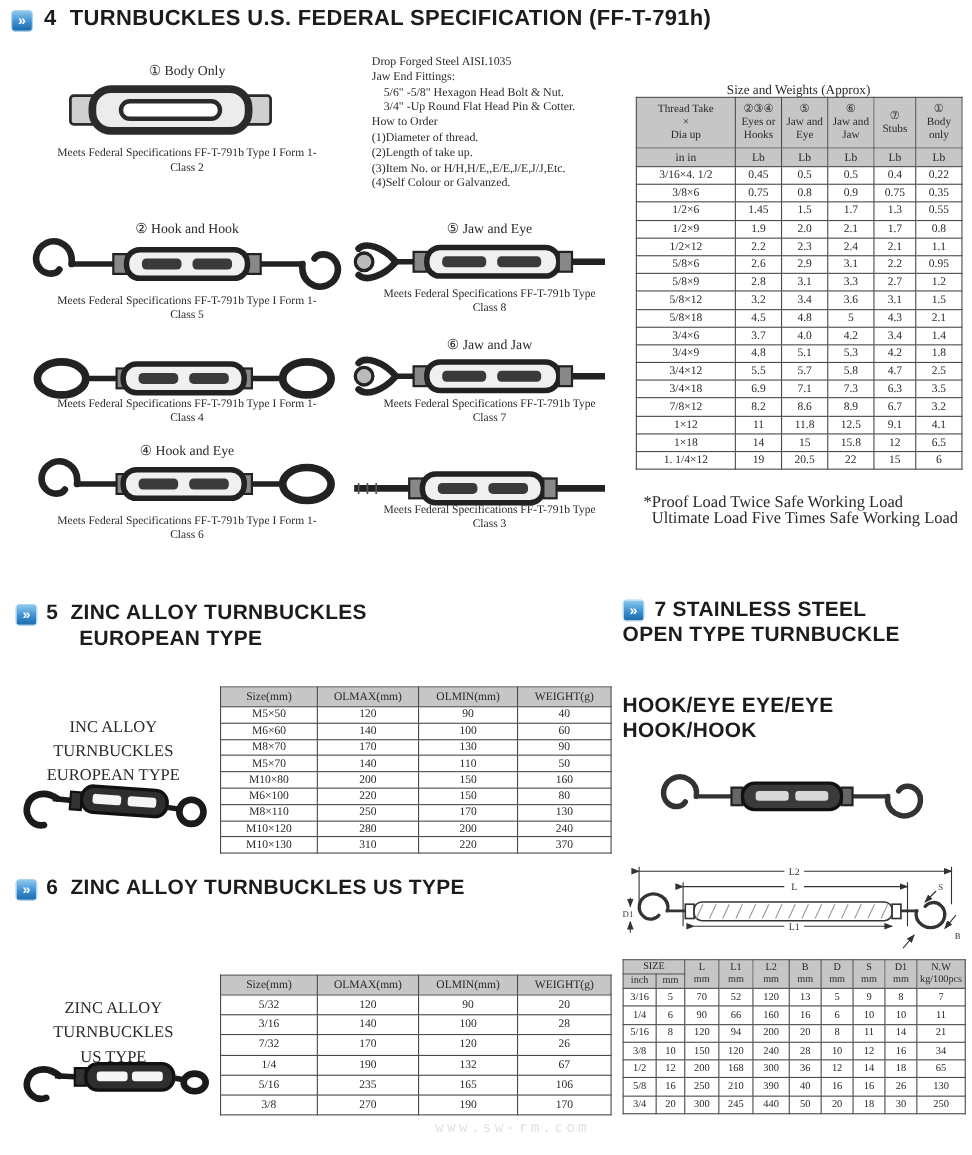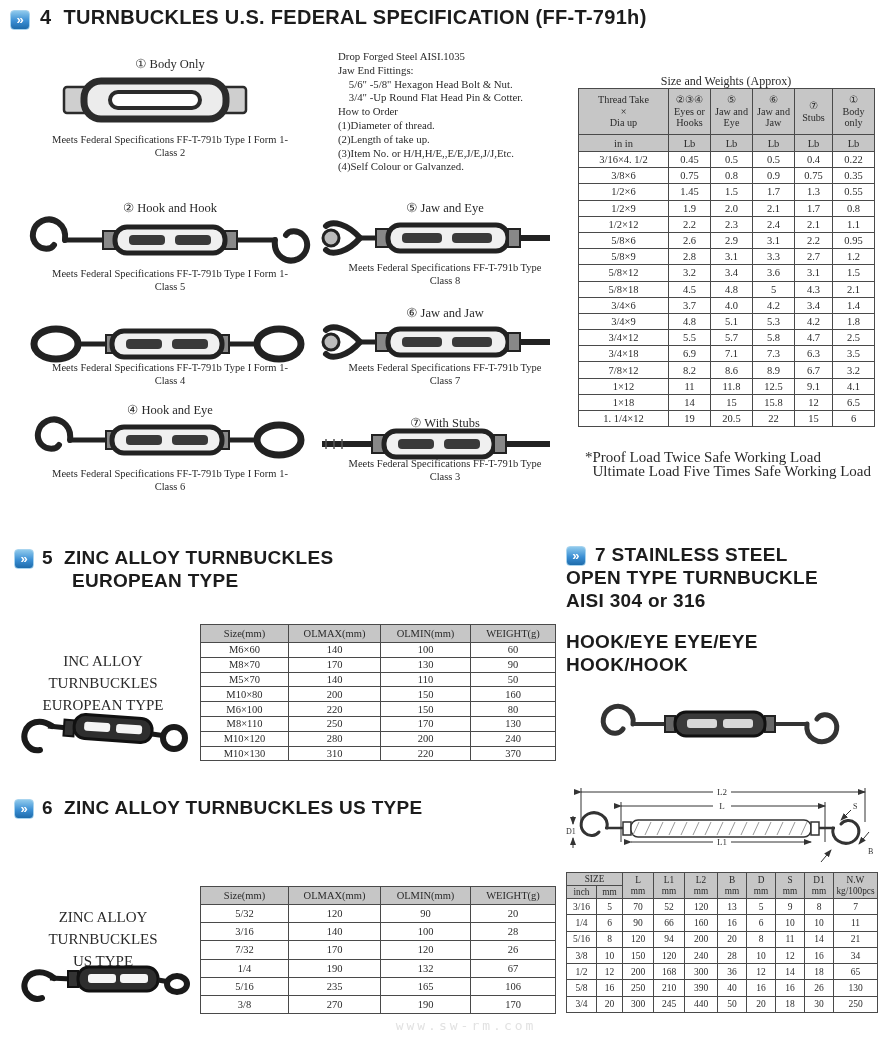--- a/index.html
+++ b/index.html
@@ -154,24 +154,20 @@
     <rect x="58" y="15" width="12" height="18" fill="#888" stroke="#222" stroke-width="2"></rect>
     <rect x="70" y="11" width="120" height="26" rx="12" fill="#f0f0f0" stroke="#222" stroke-width="5"></rect>
     <rect x="84" y="19" width="40" height="10" rx="4" fill="#3a3a3a"></rect>
     <rect x="134" y="19" width="40" height="10" rx="4" fill="#3a3a3a"></rect>
     <rect x="190" y="15" width="12" height="18" fill="#888" stroke="#222" stroke-width="2"></rect>
     <line x1="202" y1="24" x2="232" y2="24" stroke="#222" stroke-width="6"></line>
   </svg>
   <div class="abs fig-caption" style="left:320px; top:362px; width:250px;">Meets Federal Specifications FF-T-791b Type
 Class 7</div>
 
-  <div class="abs fig-label" style="left:320px; top:415px; width:250px;">
-    <span>⑦</span>
-    <span>With Stubs</span>
-  </div>
   <svg class="abs" style="left:320px; top:428px;" width="235" height="32" viewBox="0 0 235 32">
     <line x1="2" y1="16" x2="58" y2="16" stroke="#222" stroke-width="6"></line>
     <line x1="6" y1="11" x2="6" y2="21" stroke="#555" stroke-width="1.5"></line>
     <line x1="14" y1="11" x2="14" y2="21" stroke="#555" stroke-width="1.5"></line>
     <line x1="22" y1="11" x2="22" y2="21" stroke="#555" stroke-width="1.5"></line>
     <rect x="52" y="7" width="12" height="18" fill="#888" stroke="#222" stroke-width="2"></rect>
     <rect x="64" y="3" width="110" height="26" rx="12" fill="#f0f0f0" stroke="#222" stroke-width="5"></rect>
     <rect x="78" y="11" width="36" height="10" rx="4" fill="#3a3a3a"></rect>
     <rect x="124" y="11" width="36" height="10" rx="4" fill="#3a3a3a"></rect>
     <rect x="174" y="7" width="12" height="18" fill="#888" stroke="#222" stroke-width="2"></rect>
@@ -394,20 +390,26 @@
     <thead>
       <tr>
         <th>Size(mm)</th>
         <th>OLMAX(mm)</th>
         <th>OLMIN(mm)</th>
         <th>WEIGHT(g)</th>
       </tr>
     </thead>
     <tbody>
         <tr>
+          <td>M5×50</td>
+          <td>120</td>
+          <td>90</td>
+          <td>40</td>
+        </tr>
+        <tr>
           <td>M6×60</td>
           <td>140</td>
           <td>100</td>
           <td>60</td>
         </tr>
         <tr>
           <td>M8×70</td>
           <td>170</td>
           <td>130</td>
           <td>90</td>
@@ -522,21 +524,20 @@
           <td>270</td>
           <td>190</td>
           <td>170</td>
         </tr>
       </tbody>
   </table>
 
   <div class="abs sec-title h19" style="left:566px; top:543px; width:312px;">
     <div><span class="sec-icon" style="margin-right:9px;">»</span><span>7  STAINLESS STEEL</span></div>
     <div>OPEN TYPE TURNBUCKLE</div>
-    <div>AISI 304 or 316</div>
   </div>
   <div class="abs sec-title h19" style="left:566px; top:630px; width:312px;">
     <div>HOOK/EYE  EYE/EYE</div>
     <div>HOOK/HOOK</div>
   </div>
 
   <svg class="abs" style="left:595px; top:698px;" width="250" height="52" viewBox="0 0 250 52">
     <path d="M38,26 C40,12 26,5 16,10 C7,15 6,26 12,32 C17,37 25,36 28,31" fill="none" stroke="#333" stroke-width="5" stroke-linecap="round"></path>
     <line x1="36" y1="26" x2="76" y2="26" stroke="#333" stroke-width="4"></line>
     <path d="M212,26 C210,40 224,47 234,42 C243,37 244,26 238,20 C233,15 225,16 222,21" fill="none" stroke="#333" stroke-width="5" stroke-linecap="round"></path>

